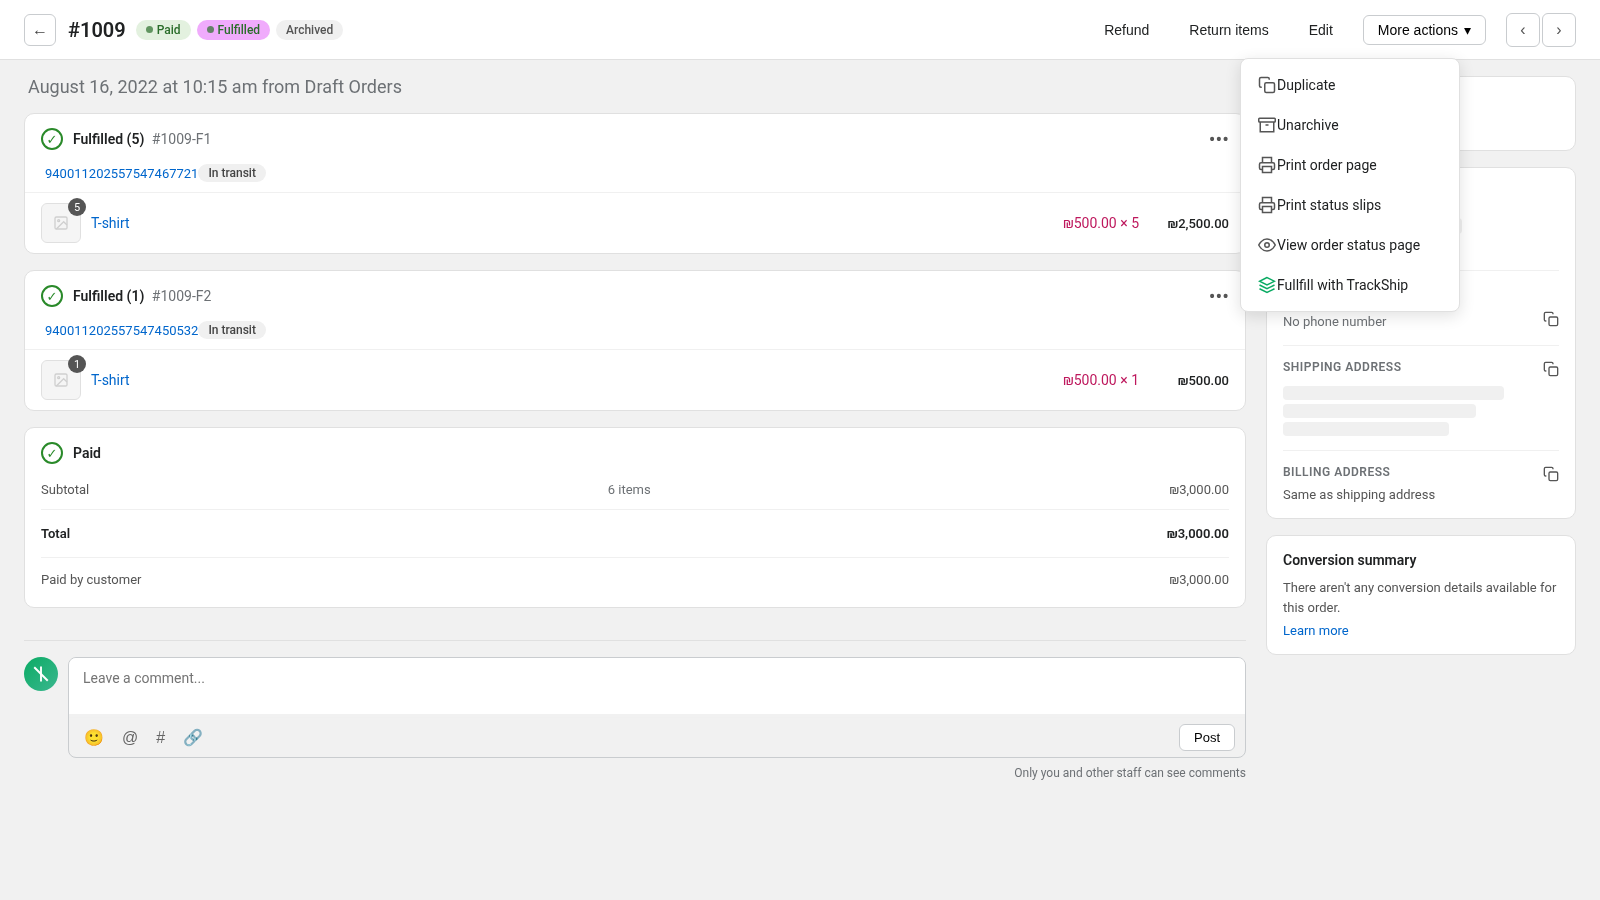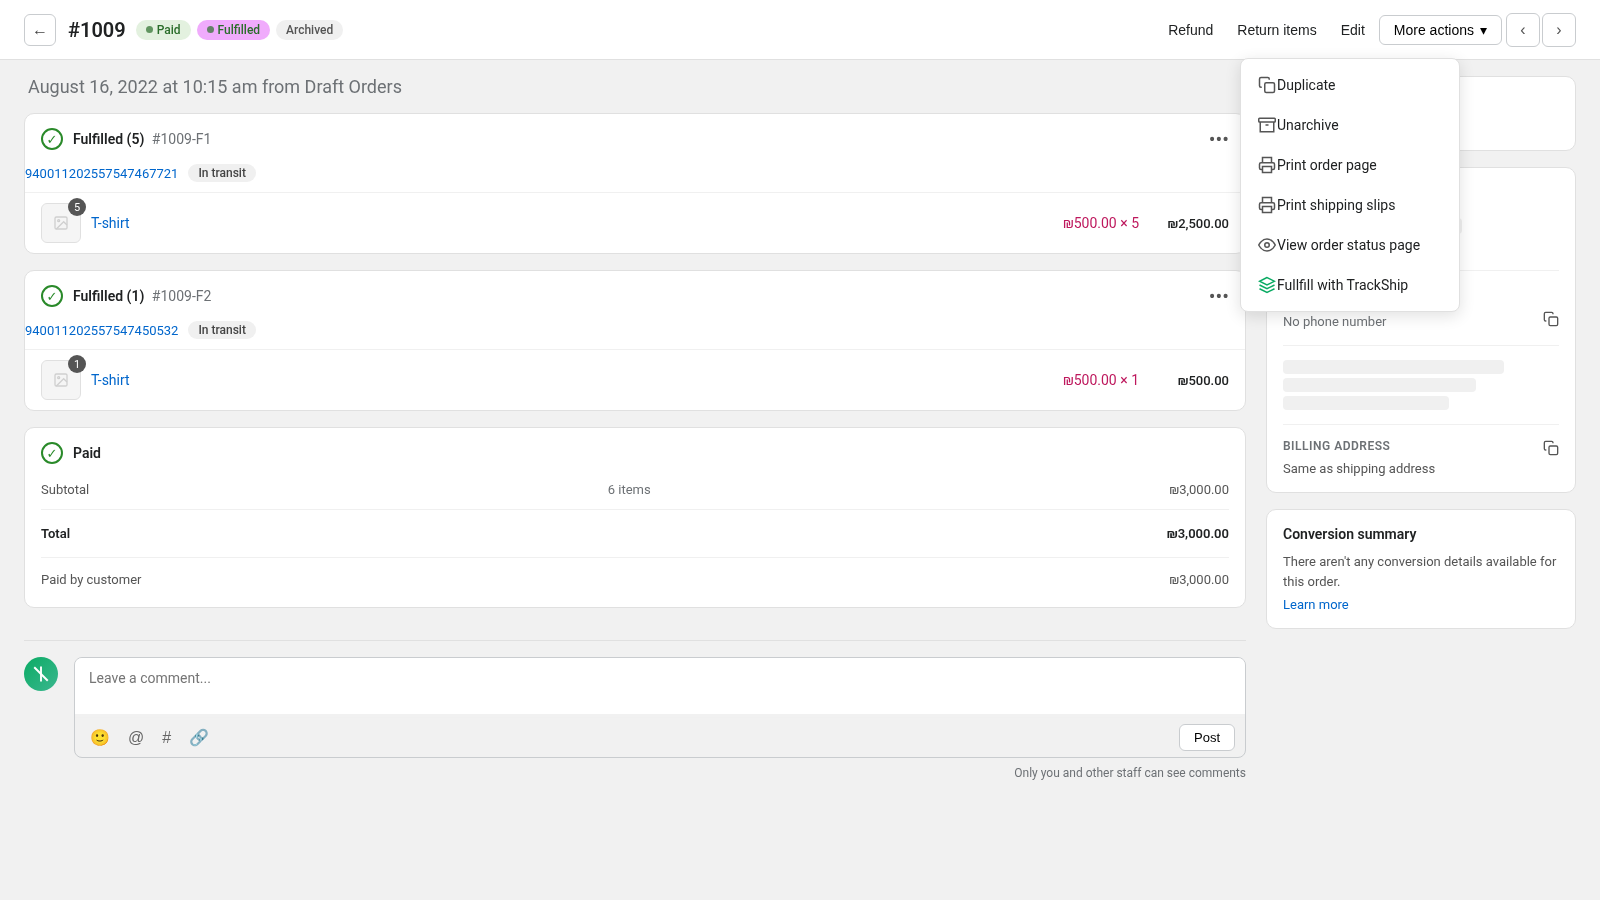--- a/index.html
+++ b/index.html
@@ -66,21 +66,21 @@
     .badge-dot {
       width: 7px; height: 7px;
       border-radius: 50%;
       background: currentColor;
       opacity: 0.7;
     }
     .top-bar-spacer { flex: 1; }
     .top-bar-actions {
       display: flex;
       align-items: center;
-      gap: 4px;
+      gap: 20px;
       justify-content: flex-end;
     }
     .action-link {
       background: none;
       border: none;
       color: #202223;
       font-size: 14px;
       cursor: pointer;
       padding: 6px 10px;
       border-radius: 6px;
@@ -194,22 +194,21 @@
       border-radius: 50%;
       border: 2px solid #2a8a2a;
       display: flex; align-items: center; justify-content: center;
       color: #2a8a2a;
       font-size: 13px;
       flex-shrink: 0;
     }
     .tracking-row {
       display: flex;
       align-items: center;
-      gap: 10px;
-      padding: 0 16px 10px 0;
+      padding: 0 16px 10px 20px;
     }
     .tracking-link {
       color: #0066cc;
       text-decoration: none;
       font-size: 13px;
     }
     .in-transit-badge {
       background: #f0f0f0;
       color: #444;
       border-radius: 12px;
@@ -325,21 +324,21 @@
       flex-shrink: 0;
     }
     .checkbox svg { color: #fff; }
     .timeline-divider {
       border: none;
       border-top: 1px solid #e0e0e0;
       margin-bottom: 16px;
     }
     .comment-box {
       display: flex;
-      gap: 16px;
+      gap: 10px;
       align-items: flex-start;
     }
     .avatar-small {
       width: 34px; height: 34px;
       border-radius: 50%;
       background: linear-gradient(135deg, #0bab64, #3bb78f);
       display: flex; align-items: center; justify-content: center;
       color: #fff;
       font-size: 16px;
       flex-shrink: 0;
@@ -536,21 +535,21 @@
         <span>Print order page</span>
       </div>
       <div class="dropdown-item">
         <span class="dropdown-icon">
           <svg width="18" height="18" viewBox="0 0 24 24" fill="none" stroke="currentColor" stroke-width="2">
               <polyline points="6 9 6 2 18 2 18 9"></polyline>
               <path d="M6 18H4a2 2 0 01-2-2v-5a2 2 0 012-2h16a2 2 0 012 2v5a2 2 0 01-2 2h-2"></path>
               <rect x="6" y="14" width="12" height="8"></rect>
             </svg>
         </span>
-        <span>Print shipping slips</span>
+        <span>Print status slips</span>
       </div>
       <div class="dropdown-item">
         <span class="dropdown-icon">
           <svg width="18" height="18" viewBox="0 0 24 24" fill="none" stroke="currentColor" stroke-width="2">
               <path d="M1 12s4-8 11-8 11 8 11 8-4 8-11 8-11-8-11-8z"></path>
               <circle cx="12" cy="12" r="3"></circle>
             </svg>
         </span>
         <span>View order status page</span>
       </div>
@@ -703,20 +702,29 @@
           <span class="no-info">No phone number</span>
           <span class="copy-icon">
             <svg width="16" height="16" viewBox="0 0 24 24" fill="none" stroke="#555" stroke-width="2">
                 <rect x="9" y="9" width="13" height="13" rx="2"></rect>
                 <path d="M5 15H4a2 2 0 01-2-2V4a2 2 0 012-2h9a2 2 0 012 2v1"></path>
               </svg>
           </span>
         </div>
 
         <hr class="section-divider">
+        <div style="display:flex; align-items:center; justify-content:space-between;">
+          <div class="section-label">SHIPPING ADDRESS</div>
+          <span class="copy-icon">
+            <svg width="16" height="16" viewBox="0 0 24 24" fill="none" stroke="#555" stroke-width="2">
+                <rect x="9" y="9" width="13" height="13" rx="2"></rect>
+                <path d="M5 15H4a2 2 0 01-2-2V4a2 2 0 012-2h9a2 2 0 012 2v1"></path>
+              </svg>
+          </span>
+        </div>
         <div class="address-blurred"></div>
         <div class="address-blurred w70"></div>
         <div class="address-blurred w60"></div>
 
         <hr class="section-divider">
         <div style="display:flex; align-items:center; justify-content:space-between;">
           <div class="section-label">BILLING ADDRESS</div>
           <span class="copy-icon">
             <svg width="16" height="16" viewBox="0 0 24 24" fill="none" stroke="#555" stroke-width="2">
                 <rect x="9" y="9" width="13" height="13" rx="2"></rect>

